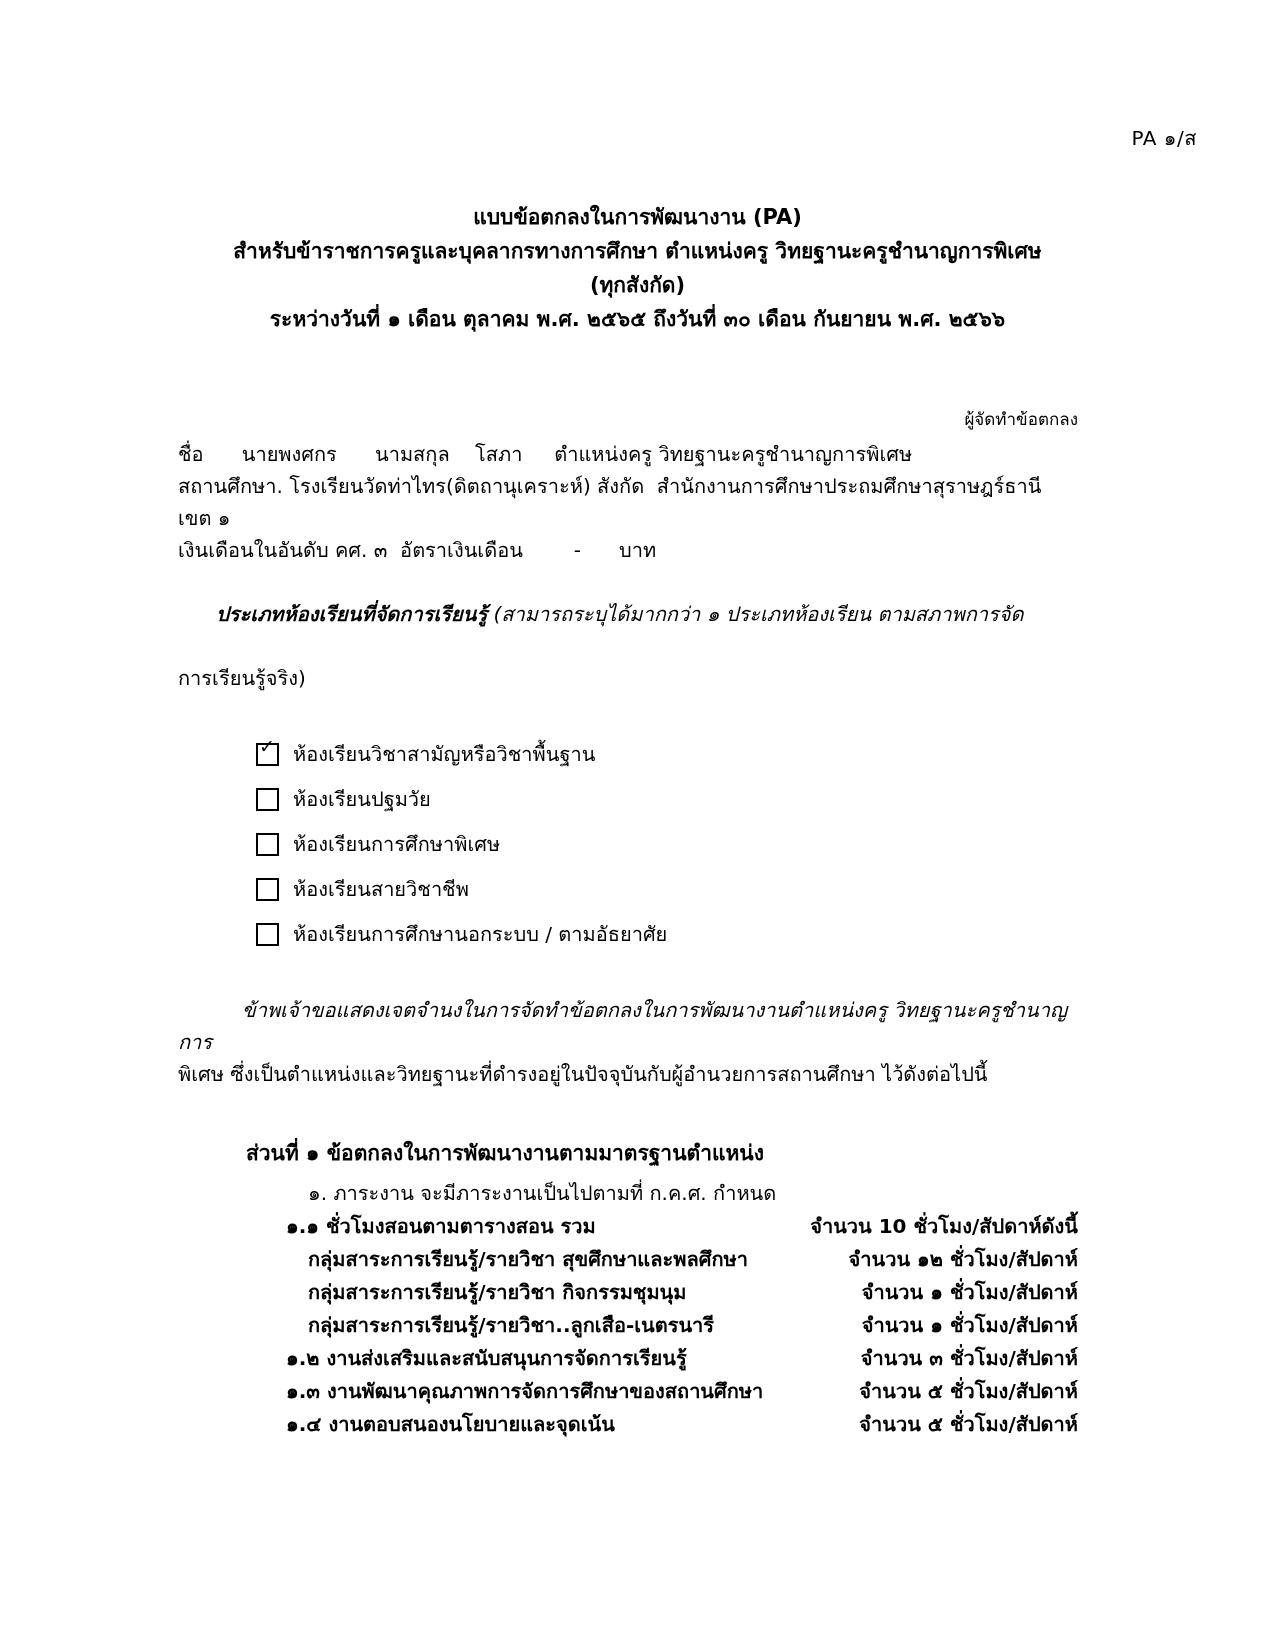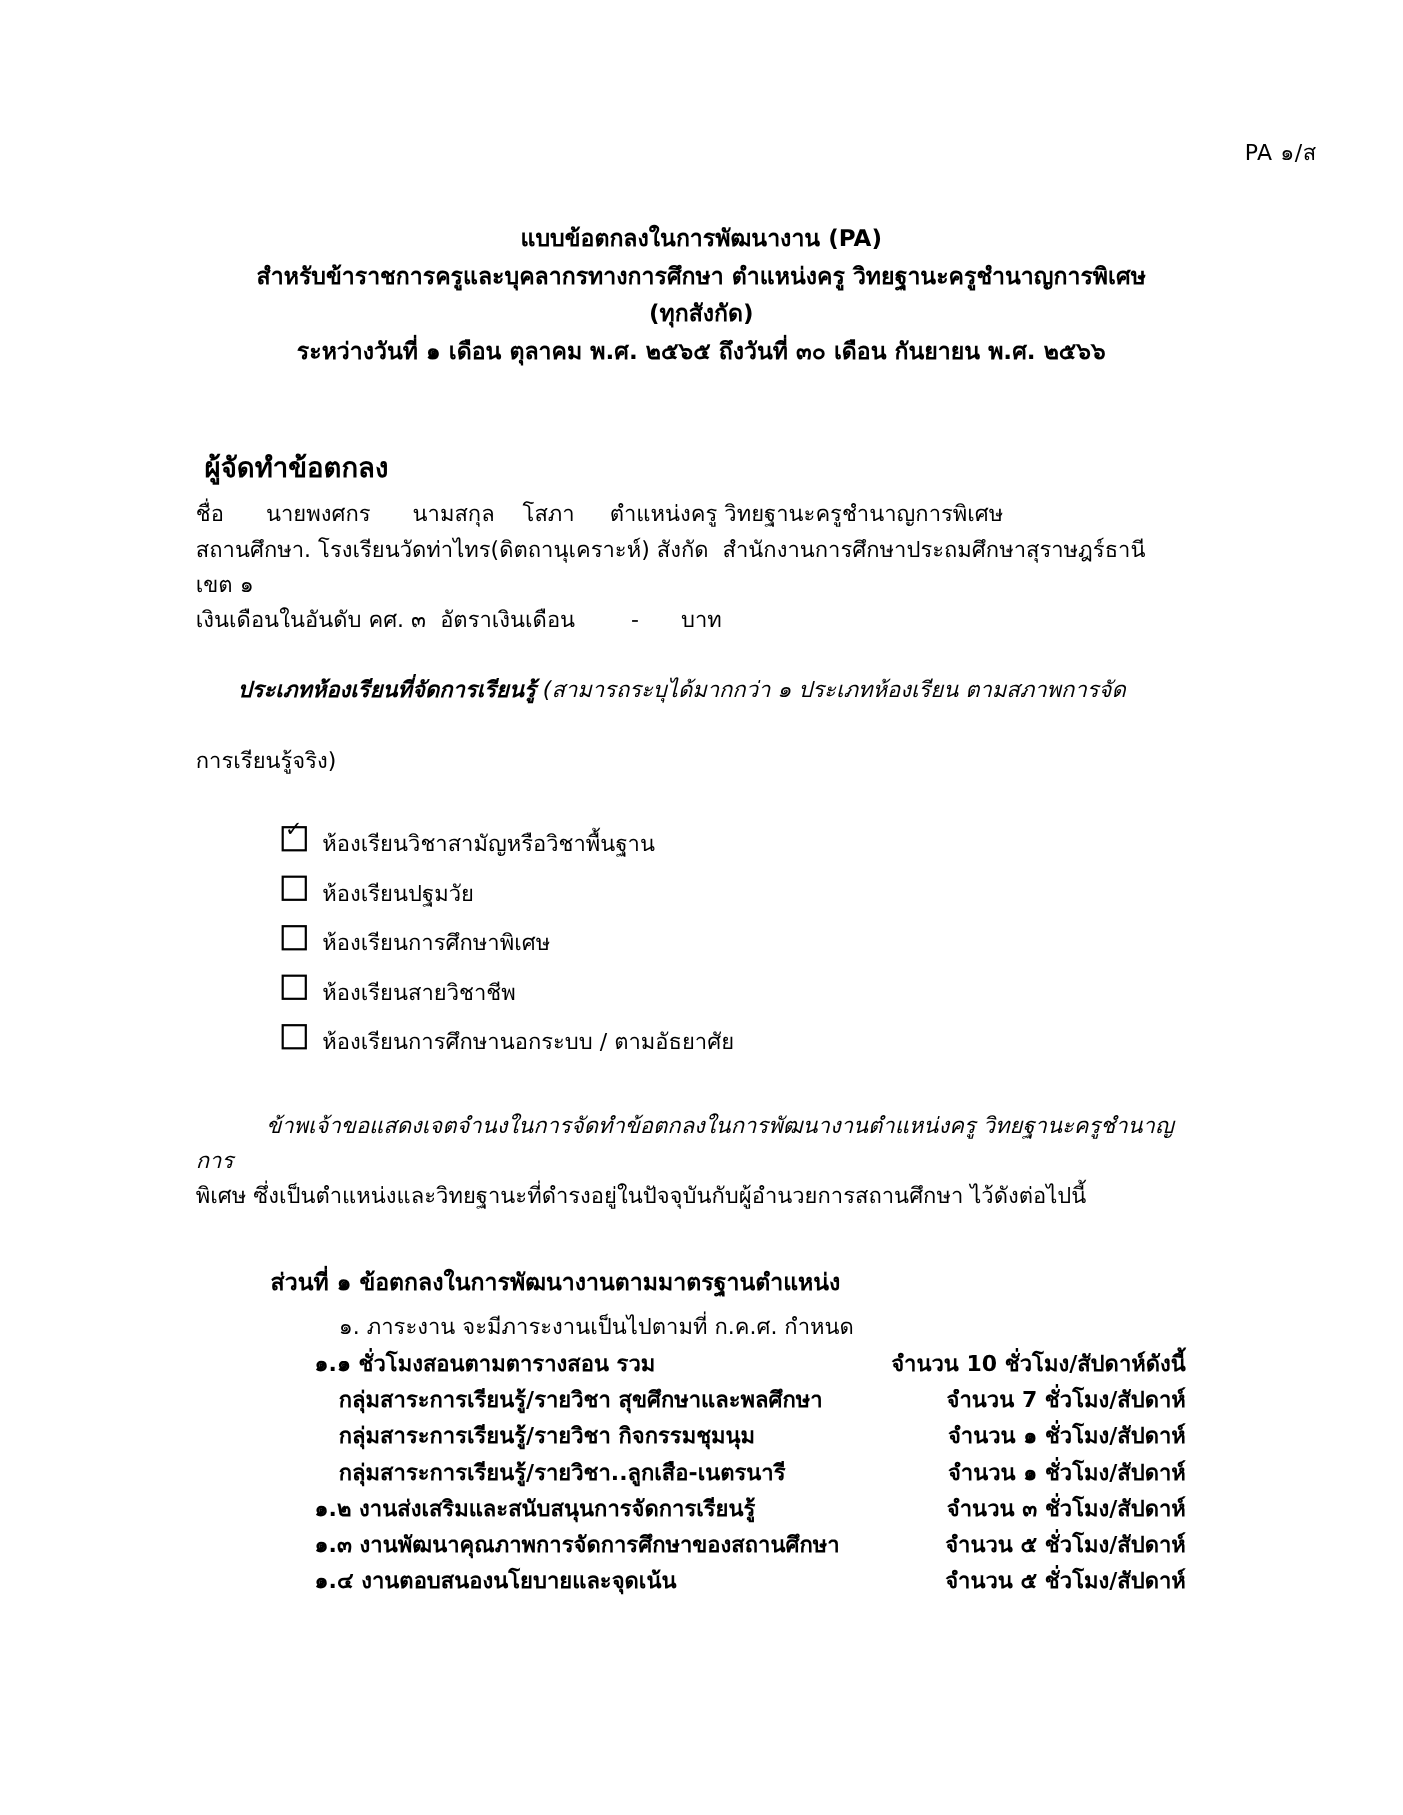--- a/index.html
+++ b/index.html
@@ -41,43 +41,45 @@
     font-weight: bold;
     line-height: 34px;
   }
   .content {
     position: absolute;
     top: 405px;
     left: 178px;
     width: 900px;
   }
   .section-head {
-    font-size: 25px;
-    font-weight: bold;
+    font-size: 17px;
+    font-weight: normal;
     margin-bottom: 6px;
     padding-left: 8px;
+    text-align: right;
   }
   .line {
     font-size: 20px;
     line-height: 32px;
     white-space: pre-wrap;
   }
   .bold {
     font-weight: bold;
   }
   .indent-para {
     text-indent: 64px;
     font-style: italic;
   }
   .checklist {
     margin-top: 44px;
     padding-left: 78px;
   }
   .check-row {
     display: flex;
+    align-items: center;
     margin-bottom: 13px;
   }
   .checkbox {
     width: 19px;
     height: 19px;
     border: 2.5px solid #000;
     display: inline-block;
     margin-right: 14px;
     position: relative;
     flex: 0 0 auto;
@@ -204,21 +206,21 @@
 
       <div class="row-flex pad-1">
         <span class="left">๑.๑  ชั่วโมงสอนตามตารางสอน รวม</span>
         <span class="spacer"></span>
         <span class="right">จำนวน 10 ชั่วโมง/สัปดาห์ดังนี้</span>
       </div>
 
       <div class="row-flex pad-2">
         <span class="left">กลุ่มสาระการเรียนรู้/รายวิชา  สุขศึกษาและพลศึกษา</span>
         <span class="spacer"></span>
-        <span class="right">จำนวน  7 ชั่วโมง/สัปดาห์</span>
+        <span class="right">จำนวน  ๑๒ ชั่วโมง/สัปดาห์</span>
       </div>
 
       <div class="row-flex pad-2">
         <span class="left">กลุ่มสาระการเรียนรู้/รายวิชา  กิจกรรมชุมนุม</span>
         <span class="spacer"></span>
         <span class="right">จำนวน   ๑  ชั่วโมง/สัปดาห์</span>
       </div>
 
       <div class="row-flex pad-2">
         <span class="left">กลุ่มสาระการเรียนรู้/รายวิชา..ลูกเสือ-เนตรนารี</span>

